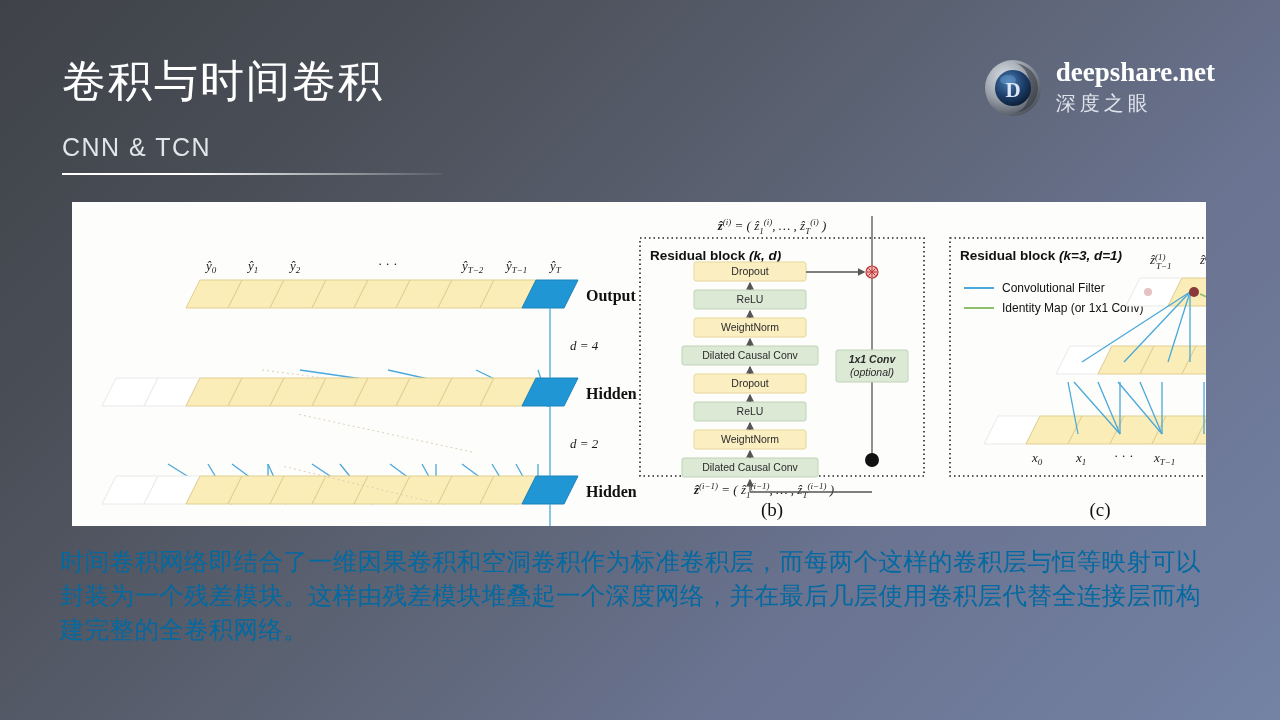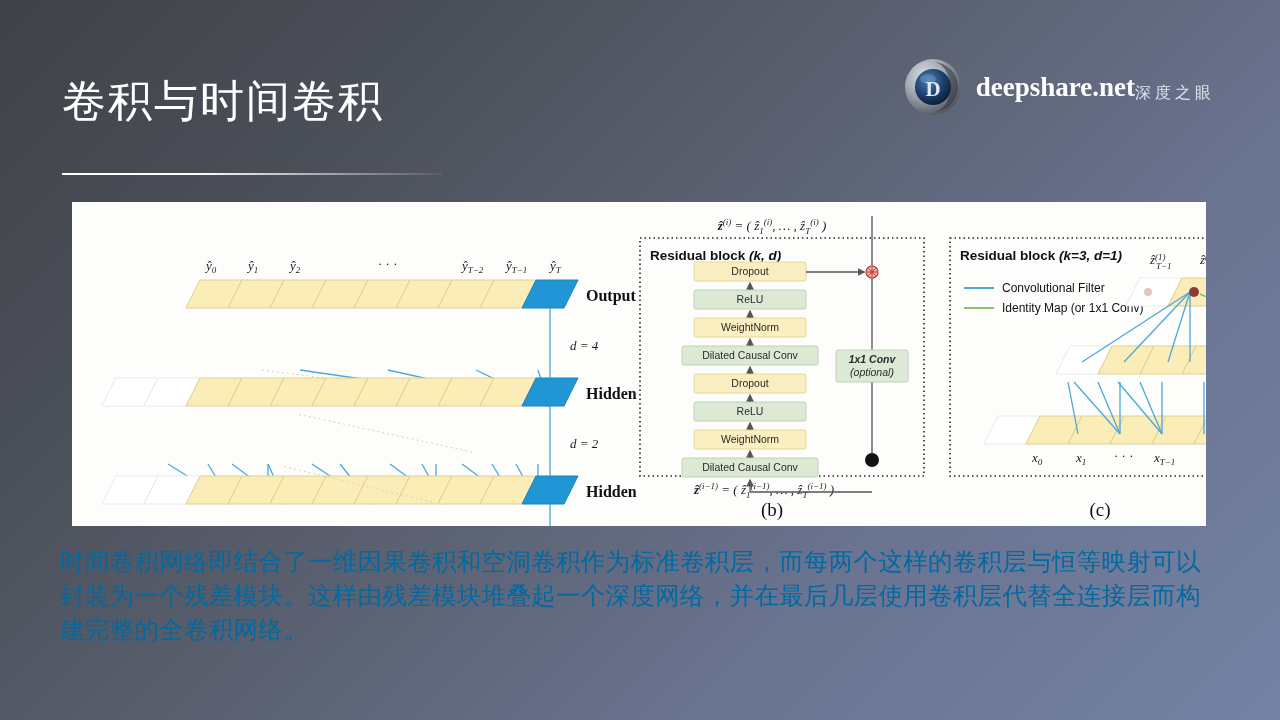--- a/index.html
+++ b/index.html
@@ -13,40 +13,39 @@
     position: relative;
   }
 
   
   #header { position: absolute; left: 0; top: 0; width: 1280px; height: 195px; }
   #page-title {
     position: absolute; left: 62px; top: 56px;
     font-size: 44px; color: #ffffff; font-weight: 400;
     letter-spacing: 2px; line-height: 1.15;
     font-family: "Liberation Sans", "DejaVu Sans", sans-serif;
-    margin-top: 20px;
   }
   #page-subtitle {
     position: absolute; left: 62px; top: 133px;
     font-size: 25px; color: #e2e5ea; font-weight: 300; letter-spacing: 1.5px;
   }
   #title-underline {
     position: absolute; left: 62px; top: 173px; width: 380px; height: 2px;
     background: linear-gradient(to right, #ffffff 0%, #ffffff 35%, rgba(255,255,255,0.05) 100%);
   }
 
   
   #logo-block { position: absolute; right: 65px; top: 58px; display: flex; align-items: center; gap: 14px; }
   #logo-mark { width: 58px; height: 58px; flex: 0 0 58px; }
-  #logo-text { display: flex; flex-direction: row; justify-content: center; align-items: center; }
+  #logo-text { display: flex; flex-direction: column; justify-content: center; }
   #logo-name {
     font-family: "Liberation Serif", "DejaVu Serif", serif;
     font-size: 27px; font-weight: bold; color: #ffffff; letter-spacing: 0px; line-height: 1.05;
   }
-  #logo-cn { font-size: 16px; color: #dfe3ea; letter-spacing: 4px; margin-top: 12px; }
+  #logo-cn { font-size: 20px; color: #dfe3ea; letter-spacing: 4px; margin-top: 4px; }
 
   
   #figure-panel {
     position: absolute; left: 72px; top: 202px; width: 1134px; height: 324px;
     background: #fdfdfb;
   }
   .fig-svg { display: block; width: 100%; height: 100%; }
 
   
   #body-text {
@@ -54,20 +53,21 @@
     font-size: 24.5px; line-height: 34px; color: #0369a1;
     letter-spacing: 0.3px;
     font-family: "Liberation Sans", "DejaVu Sans", sans-serif;
   }
 </style>
 </head>
 <body>
 
 <div id="header">
   <div id="page-title">卷积与时间卷积</div>
+  <div id="page-subtitle">CNN &amp; TCN</div>
   <div id="title-underline"></div>
 
   <div id="logo-block">
     <svg id="logo-mark" viewBox="0 0 58 58">
       <defs>
         <radialGradient id="lgOuter" cx="35%" cy="30%" r="75%">
           <stop offset="0%" stop-color="#d9dde3"></stop>
           <stop offset="55%" stop-color="#9aa1ab"></stop>
           <stop offset="100%" stop-color="#4d535c"></stop>
         </radialGradient>

